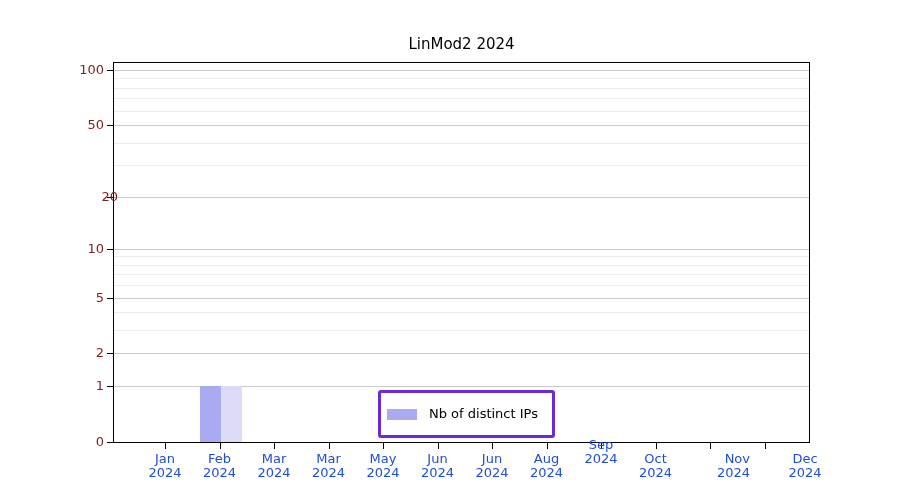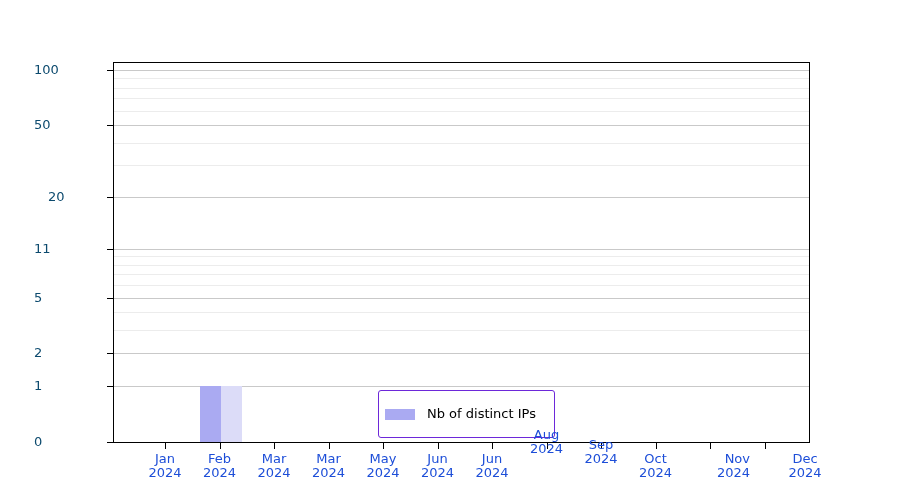--- a/index.html
+++ b/index.html
@@ -15,35 +15,36 @@
   .plot{
     position:absolute;left:113px;top:62px;width:697px;height:381px;
     border:1px solid #000;box-sizing:border-box;background:#fff;
   }
   .gridline{position:absolute;left:0;width:100%;height:1px;}
   .gridline.major{background:#c9c9c9;}
   .gridline.minor{background:#ececec;}
   .bar{position:absolute;}
   .ytick{position:absolute;width:6px;height:1px;background:#000;}
   .xtick{position:absolute;width:1px;height:6px;background:#000;}
-  .ylabel{position:absolute;width:70px;text-align:left;font-size:13px;line-height:14px;color:#0c4a6e;}
+  .ylabel{position:absolute;width:70px;text-align:right;font-size:13px;line-height:14px;color:#7f1d1d;}
   .xlabel{position:absolute;width:80px;text-align:center;font-size:13px;line-height:14px;color:#1d4ed8;}
   .legend{
     position:absolute;left:378px;top:390px;width:177px;height:48px;
-    border:1px solid #6d28d9;border-radius:3px;background:rgba(255,255,255,.85);
+    border:3px solid #6d28d9;border-radius:3px;background:rgba(255,255,255,.85);
     box-sizing:border-box;padding:4px 8px 4px 6px;
     display:flex;flex-direction:column;justify-content:space-around;
   }
   .legend-item{display:flex;align-items:center;font-size:13px;line-height:16px;white-space:nowrap;}
   .legend-swatch{width:30px;height:11px;margin-right:12px;flex:0 0 auto;}
 </style>
 </head>
 <body>
 
 <div class="figure">
+  <div class="chart-title">LinMod2 2024</div>
   <div class="plot">
       <div class="gridline minor" style="top: 267.258px;"></div>
       <div class="gridline minor" style="top: 249.271px;"></div>
       <div class="gridline minor" style="top: 222.15px;"></div>
       <div class="gridline minor" style="top: 211.386px;"></div>
       <div class="gridline minor" style="top: 201.893px;"></div>
       <div class="gridline minor" style="top: 193.4px;"></div>
       <div class="gridline minor" style="top: 102.203px;"></div>
       <div class="gridline minor" style="top: 79.6673px;"></div>
       <div class="gridline minor" style="top: 47.6428px;"></div>
@@ -68,21 +69,21 @@
   </div>
 <div class="ytick" style="left: 107px; top: 442px;"></div>
     <div class="ylabel" style="left: 34px; top: 435px;">0</div>
     <div class="ytick" style="left: 107px; top: 386.129px;"></div>
     <div class="ylabel" style="left: 34px; top: 379.129px;">1</div>
     <div class="ytick" style="left: 107px; top: 353.446px;"></div>
     <div class="ylabel" style="left: 34px; top: 346.446px;">2</div>
     <div class="ytick" style="left: 107px; top: 297.575px;"></div>
     <div class="ylabel" style="left: 34px; top: 290.575px;">5</div>
     <div class="ytick" style="left: 107px; top: 248.718px;"></div>
-    <div class="ylabel" style="left: 34px; top: 241.718px;">11</div>
+    <div class="ylabel" style="left: 34px; top: 241.718px;">10</div>
     <div class="ytick" style="left: 107px; top: 196.596px;"></div>
     <div class="ylabel" style="left: 48px; top: 189.596px;">20</div>
     <div class="ytick" style="left: 107px; top: 125.075px;"></div>
     <div class="ylabel" style="left: 34px; top: 118.075px;">50</div>
     <div class="ytick" style="left: 107px; top: 69.998px;"></div>
     <div class="ylabel" style="left: 34px; top: 62.998px;">100</div>
     <div class="xtick" style="left: 165px; top: 443px;"></div>
     <div class="xlabel" style="left: 125px; top: 452px;">
       <div>Jan</div>
       <div>2024</div>
@@ -111,21 +112,21 @@
     <div class="xlabel" style="left: 397.5px; top: 452px;">
       <div>Jun</div>
       <div>2024</div>
     </div>
     <div class="xtick" style="left: 492px; top: 443px;"></div>
     <div class="xlabel" style="left: 452px; top: 452px;">
       <div>Jun</div>
       <div>2024</div>
     </div>
     <div class="xtick" style="left: 546.5px; top: 443px;"></div>
-    <div class="xlabel" style="left: 506.5px; top: 428px;">
+    <div class="xlabel" style="left: 506.5px; top: 452px;">
       <div>Aug</div>
       <div>2024</div>
     </div>
     <div class="xtick" style="left: 601px; top: 443px;"></div>
     <div class="xlabel" style="left: 561px; top: 438px;">
       <div>Sep</div>
       <div>2024</div>
     </div>
     <div class="xtick" style="left: 655.5px; top: 443px;"></div>
     <div class="xlabel" style="left: 615.5px; top: 452px;">

